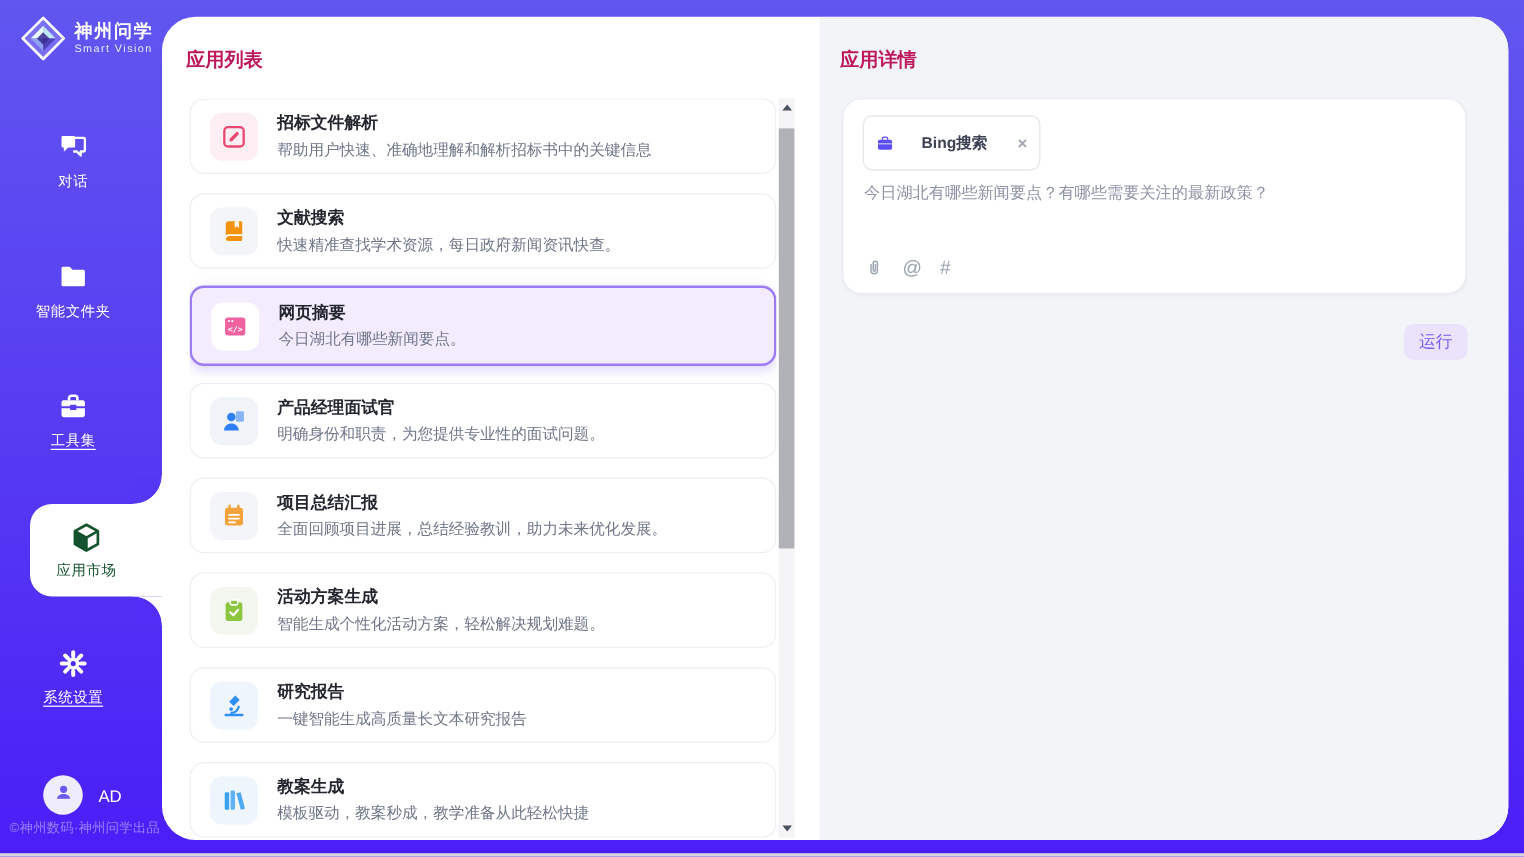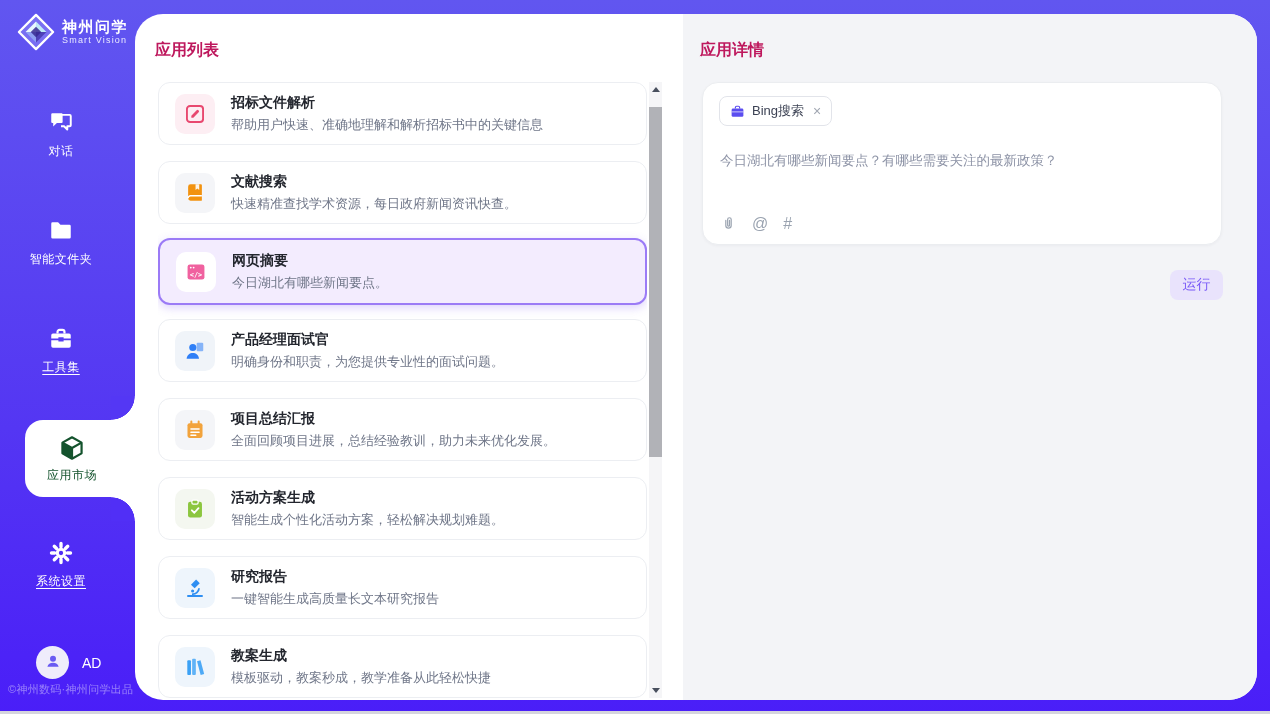--- a/index.html
+++ b/index.html
@@ -65,22 +65,22 @@
   .scrollbar{position:absolute;left:514px;top:68px;width:13px;bottom:2px;display:flex;flex-direction:column;background:#F5F5F7;}
   .sb-btn{height:15px;display:flex;align-items:center;justify-content:center;background:#F5F5F7;cursor:pointer;}
   .tri-up{width:0;height:0;border-left:4px solid transparent;border-right:4px solid transparent;border-bottom:5px solid #49505E;}
   .tri-down{width:0;height:0;border-left:4px solid transparent;border-right:4px solid transparent;border-top:5px solid #49505E;}
   .sb-track{flex:1;position:relative;}
   .sb-thumb{position:absolute;left:0;right:0;top:10px;height:350px;background:#B1B2B7;cursor:pointer;}
 
   
   .input-card{position:absolute;left:567px;top:68px;width:520px;height:163px;background:#fff;
     border:1px solid #EBEDF0;border-radius:16px;box-shadow:0 1px 3px rgba(20,20,40,.04);box-sizing:border-box;}
-  .tool-tag{position:absolute;left:16px;top:13px;height:30px;display:inline-flex;align-items:center;gap:7px;
-    padding:0 10px;border:1px solid #E2E4EA;border-radius:8px;background:#fff;cursor:pointer;box-sizing:border-box;}
+  .tool-tag{position:absolute;left:16px;top:13px;height:46px;display:inline-flex;align-items:center;gap:23px;
+    padding:0 10px;border:1px solid #E2E4EA;border-radius:8px;background:#fff;cursor:pointer;box-sizing:border-box;font-weight:bold;}
   .tag-ico{color:#5B4DF0;display:flex;}
   .tag-ico svg{width:15px;height:15px;}
   .tag-label{font-size:13px;color:#3C4254;}
   .tag-close{font-size:14px;color:#A0A6B1;cursor:pointer;line-height:1;margin-left:2px;}
   .prompt{position:absolute;left:17px;top:68px;right:16px;font-size:13.5px;color:#8D93A6;line-height:19px;cursor:text;}
   .tool-row{position:absolute;left:17px;bottom:12px;display:flex;align-items:center;gap:15px;color:#9AA3B0;}
   .tool-row .tico{display:flex;align-items:center;cursor:pointer;}
   .tool-row svg{width:17px;height:17px;}
   .txt-ico{font-size:16px;line-height:17px;font-weight:400;}
   .run-btn{position:absolute;left:1035px;top:256px;width:53px;height:30px;background:#E9E3FC;color:#7A5BF7;

